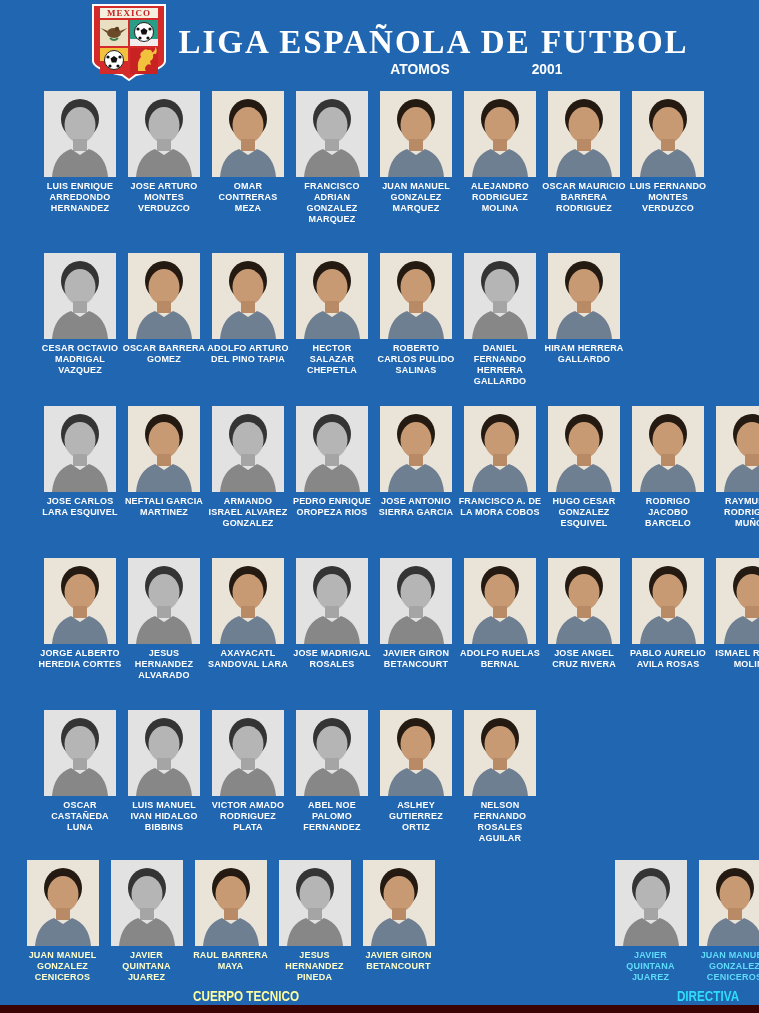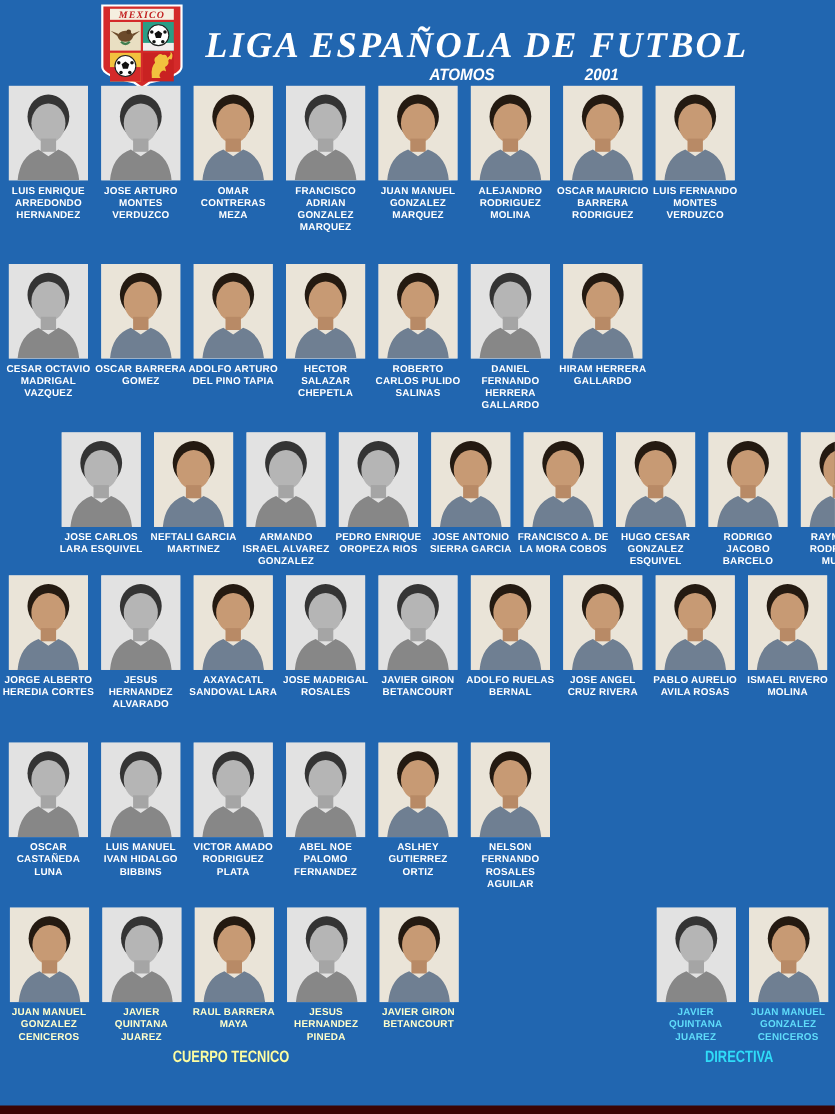--- a/index.html
+++ b/index.html
@@ -3,37 +3,37 @@
 <meta charset="utf-8">
 <style>
   html,body{margin:0;padding:0;}
   body{
     width:759px;height:1013px;
     background:#2166b0;
     font-family:"Liberation Sans","DejaVu Sans",sans-serif;
     overflow:hidden;position:relative;
   }
   
-  .header{position:relative;height:78px;font-style:italic;}
+  .header{position:relative;height:91px;}
   .crest{position:absolute;left:88px;top:3px;width:82px;height:78px;}
   .page-title{
     position:absolute;left:0;top:24px;width:100%;
     box-sizing:border-box;padding-left:108px;
     text-align:center;margin:0;
     font-family:"Liberation Serif","DejaVu Serif",serif;
     font-weight:bold;font-size:33px;letter-spacing:2px;color:#ffffff;
     white-space:nowrap;
   }
   .sub{position:absolute;top:60px;color:#ffffff;font-weight:bold;
        font-size:15px;letter-spacing:0;transform:scaleX(.92);
        width:110px;text-align:center;}
   .sub-team{left:365px;}
   .sub-year{left:492px;}
   
-  .rows{position:relative;}
+  .rows{position:relative;padding-left:36px;}
   .prow{display:flex;justify-content:flex-start;padding-left:2px;position:relative;}
   .card{width:84px;flex:0 0 84px;display:flex;flex-direction:column;align-items:center;}
   .photo{width:72px;height:86px;background:#e5e5e5;overflow:hidden;flex:0 0 auto;}
   .photo svg{display:block;width:72px;height:86px;}
   .pname{
     margin-top:4px;width:84px;text-align:center;
     font-size:9px;font-weight:bold;line-height:11px;
     color:#ffffff;letter-spacing:.2px;
   }
   .spacer{width:168px;flex:0 0 168px;}
@@ -294,21 +294,21 @@
         <rect class="ph-bg" x="0" y="0" width="72" height="86"></rect>
         <ellipse class="ph-hair" cx="36" cy="28" rx="19" ry="20"></ellipse>
         <ellipse class="ph-face" cx="36" cy="34" rx="15.5" ry="18"></ellipse>
         <rect class="ph-neck" x="29" y="48" width="14" height="12"></rect>
         <path class="ph-shirt" d="M8 86 Q10 64 27 58 L36 64 L45 58 Q62 64 64 86 Z"></path>
       </svg>
     </div>
     <div class="pname">HIRAM HERRERA GALLARDO</div>
   </div>
     </div>
-    <div class="prow" style="height: 130px; margin-left: 48px;">
+    <div class="prow" style="height: 152px;">
       <div class="card">
     <div class="photo">
       <svg viewBox="0 0 72 86" class="tone-bw">
         <rect class="ph-bg" x="0" y="0" width="72" height="86"></rect>
         <ellipse class="ph-hair" cx="36" cy="28" rx="19" ry="20"></ellipse>
         <ellipse class="ph-face" cx="36" cy="34" rx="15.5" ry="18"></ellipse>
         <rect class="ph-neck" x="29" y="48" width="14" height="12"></rect>
         <path class="ph-shirt" d="M8 86 Q10 64 27 58 L36 64 L45 58 Q62 64 64 86 Z"></path>
       </svg>
     </div>

